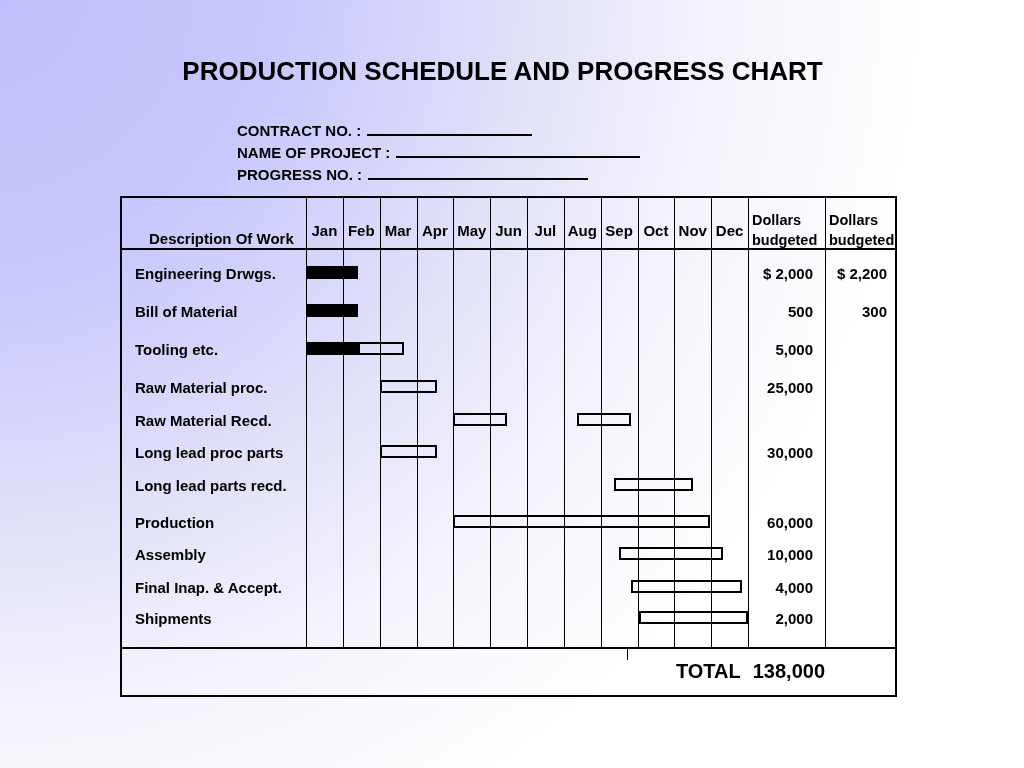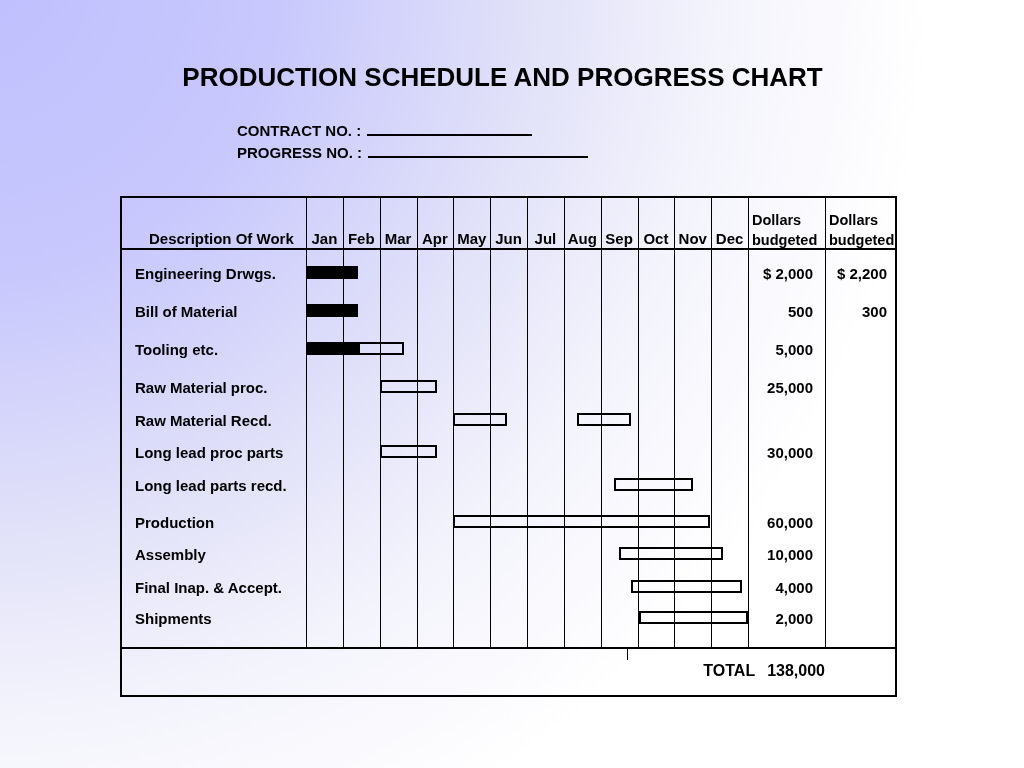--- a/index.html
+++ b/index.html
@@ -12,21 +12,21 @@
     position:relative;
     overflow:hidden;
   }
   #page{
     position:absolute;left:0;top:0;width:1024px;height:768px;
     background:radial-gradient(circle at -20px -20px,
       #bfbffe 0px,#c8c8fd 300px,#e2e2f9 560px,#f3f3fc 730px,#ffffff 950px);
   }
   .abs{position:absolute;}
   #title{
-    left:0;top:62px;width:1005px;
+    left:0;top:56px;width:1005px;
     text-align:center;font-size:26px;letter-spacing:0px;
   }
   #info-block{left:237px;top:120px;font-size:15px;line-height:22px;}
   .info-line{white-space:nowrap;}
   .blank{
     display:inline-block;height:13px;margin-left:6px;
     border-bottom:2px solid #000;vertical-align:baseline;
   }
   .blank-0{width:165px;}
   .blank-1{width:244px;}
@@ -36,55 +36,56 @@
   #gantt-table{
     left:120px;top:196px;width:773px;height:497px;
     border:2px solid #000;
   }
   .gridline{position:absolute;top:0;width:1px;height:449px;background:#000;}
   .hline{position:absolute;left:0;width:773px;height:2px;background:#000;}
   .col-header{position:absolute;top:0;height:52px;font-size:15px;}
   #desc-header{left:16px;width:184px;padding:32px 0 0 11px;box-sizing:border-box;}
   .month-header{
     position:absolute;top:0;height:61px;padding-top:24px;box-sizing:border-box;
-    text-align:center;font-size:15px;margin-top:8px;
+    text-align:center;font-size:15px;
   }
   .dollars-header{
     position:absolute;top:0;height:40px;padding:12px 0 0 4px;box-sizing:border-box;
     font-size:14.5px;line-height:20px;
   }
   .row-label{
     position:absolute;left:13px;height:20px;line-height:20px;
     font-size:15px;white-space:nowrap;
   }
   .bar{position:absolute;height:13px;box-sizing:border-box;}
   .bar-filled{background:#000;}
   .bar-outline{border:2px solid #000;background:transparent;}
   .money{
     position:absolute;height:20px;line-height:20px;font-size:15px;
     text-align:right;box-sizing:border-box;
   }
   .money-budgeted{left:626px;width:77px;padding-right:12px;}
   .money-expended{left:703px;width:70px;padding-right:8px;}
   #total-row{
     position:absolute;left:0;top:451px;width:703px;height:44px;
-    line-height:44px;text-align:right;font-size:16px;white-space:nowrap;
+    line-height:44px;text-align:right;font-size:20px;white-space:nowrap;
   }
   #total-row .gap{display:inline-block;width:12px;}
   #tick-mark{position:absolute;left:505px;top:449px;width:1px;height:13px;background:#000;}
 </style>
 </head>
 <body>
 
 <div id="page">
 
   <div id="title" class="abs">PRODUCTION SCHEDULE AND PROGRESS CHART</div>
 
   <div id="info-block" class="abs">
     <div class="info-line"><span>CONTRACT NO. :</span><span class="blank blank-0"></span></div>
+    <div class="info-line"><span>NAME OF PROJECT :</span><span class="blank blank-1"></span></div>
     <div class="info-line"><span>PROGRESS NO. :</span><span class="blank blank-2"></span></div>
   </div>
 
 
   <div id="gantt-table" class="abs">
     <div id="desc-header" class="col-header">Description Of Work</div>
 
     <div class="dollars-header" style="left:626px;width:77px;">
       <div>Dollars</div>
       <div>budgeted</div>

